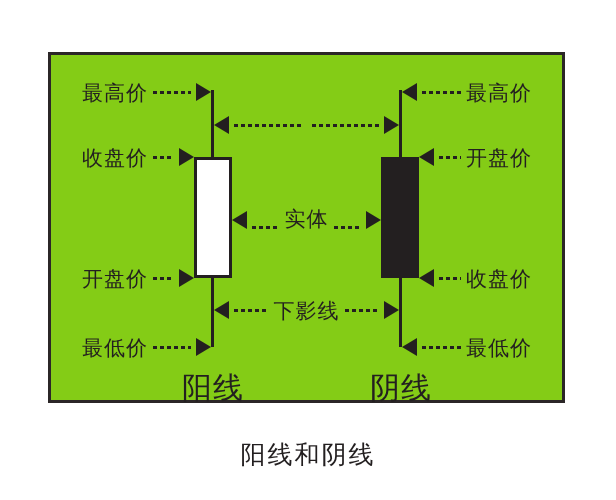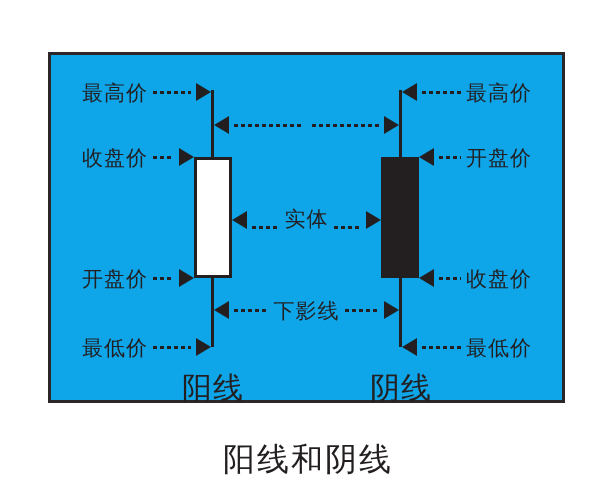--- a/index.html
+++ b/index.html
@@ -9,21 +9,21 @@
     font-family: "Liberation Sans", sans-serif;
     color: #231f20;
     position: relative;
     overflow: hidden;
   }
   .frame {
     position: absolute; left: 48px; top: 52px;
     width: 517px; height: 351px;
     border: 3px solid #2b2627;
     box-sizing: border-box;
-    background: #0ea5e9;
+    background: #84cc16;
   }
   .wick {
     position: absolute; width: 3px; top: 35px; height: 257px;
     background: #231f20;
   }
   .wick.bullish { left: 160px; }
   .wick.bearish { left: 348px; }
   .candle-body {
     position: absolute; top: 102px; height: 121px; width: 38px;
     box-sizing: border-box;
@@ -50,21 +50,21 @@
   .arr.right { border-left: 15px solid #231f20; }
   .arr.left  { border-right: 15px solid #231f20; }
   .caption {
     position: absolute; top: 313px; width: 80px;
     text-align: center; font-size: 30px; letter-spacing: 1px;
   }
   .caption.bullish { left: 122px; }
   .caption.bearish { left: 310px; }
   .diagram-title {
     position: absolute; top: 438px; left: 0; width: 616px;
-    text-align: center; font-size: 32px; letter-spacing: 2px;
+    text-align: center; font-size: 25px; letter-spacing: 2px;
   }
   
   .r-left-high  { top: 25px;  left: 31px;  width: 129px; }
   .r-left-close { top: 90px;  left: 31px;  width: 112px; }
   .r-left-open  { top: 211px; left: 31px;  width: 112px; }
   .r-left-low   { top: 280px; left: 31px;  width: 129px; }
   .r-right-high  { top: 25px;  left: 351px; width: 130px; }
   .r-right-open  { top: 90px;  left: 368px; width: 113px; }
   .r-right-close { top: 211px; left: 368px; width: 113px; }
   .r-right-low   { top: 280px; left: 351px; width: 130px; }

